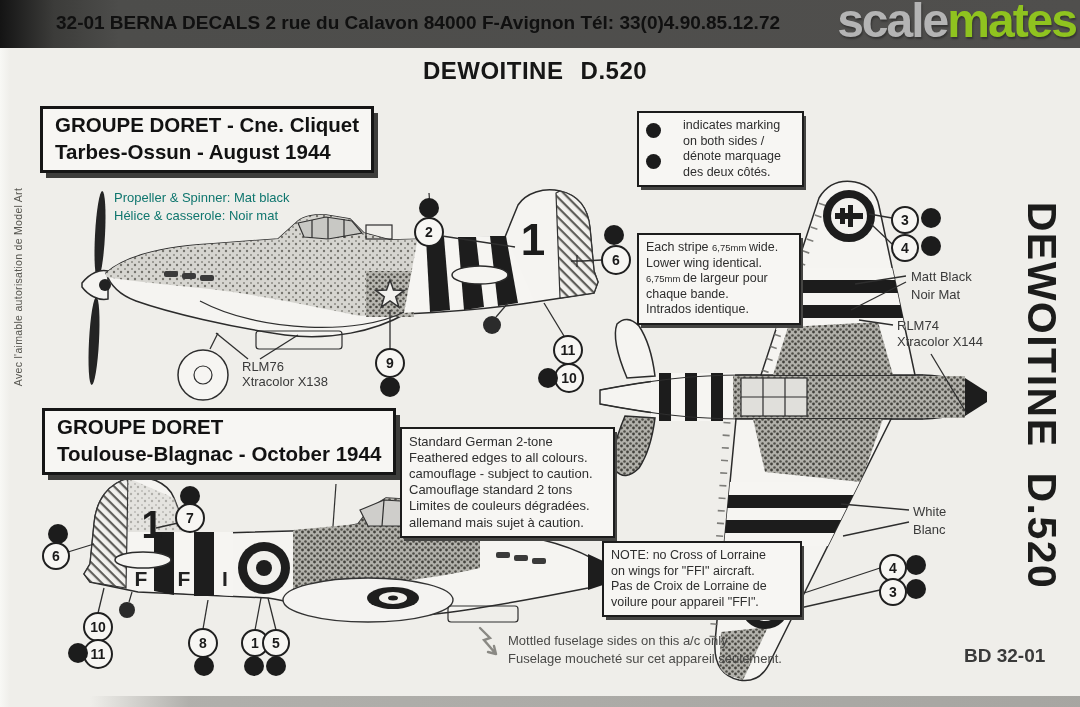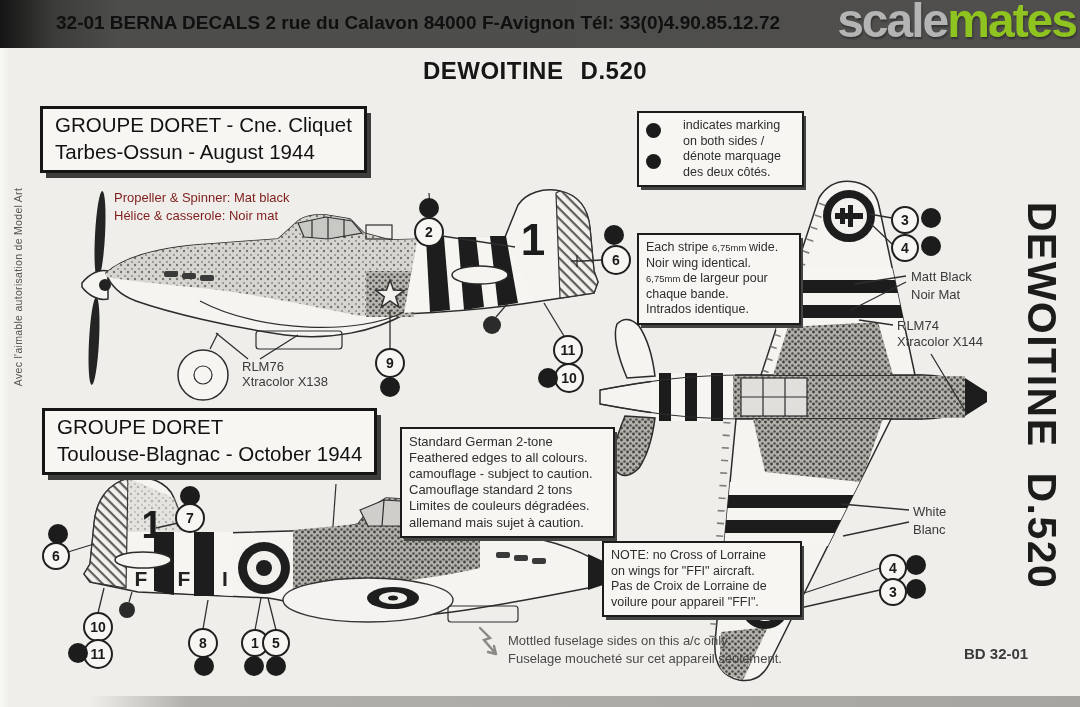--- a/index.html
+++ b/index.html
@@ -12,37 +12,37 @@
   .logo{position:absolute;right:4px;top:-7px;font-size:48px;font-weight:bold;letter-spacing:-2px;
         text-shadow:1px 2px 2px rgba(0,0,0,.35);white-space:nowrap;}
   .logo .p1{color:#b4b4b4;}
   .logo .p2{color:#8fc31f;}
   
   .title{position:absolute;left:395px;top:57px;width:280px;text-align:center;
          font-size:24px;font-weight:bold;color:#161616;word-spacing:10px;letter-spacing:.5px;}
   
   .hbox{position:absolute;background:#f7f6f3;border:3px solid #151515;
         box-shadow:5px 6px 0 -1px #3d3d3b;padding:3px 12px 5px;}
-  .hbox .t{font-weight:normal;font-size:20.5px;line-height:1.3;color:#121212;white-space:nowrap;}
+  .hbox .t{font-weight:bold;font-size:20.5px;line-height:1.3;color:#121212;white-space:nowrap;}
   
   .nbox{position:absolute;background:#f7f6f3;border:2px solid #1c1c1c;
         box-shadow:3px 4px 0 -1px #454543;padding:5px 7px;color:#2e2e2e;}
   .nbox .l{font-size:12.5px;line-height:1.24;white-space:nowrap;}
   .nbox .sm{font-size:9.5px;}
   .camo .l{font-size:13px;}
   .legend{padding-left:44px;width:112px;}
   .legend .dotb{position:absolute;left:7px;width:15px;height:15px;border-radius:50%;background:#1b1b1b;}
   
-  .note{position:absolute;color:#7f1d1d;font-size:13px;line-height:1.35;white-space:nowrap;}
+  .note{position:absolute;color:#0f766e;font-size:13px;line-height:1.35;white-space:nowrap;}
   .credit-left{position:absolute;left:-112px;top:281px;width:260px;text-align:center;
          transform:rotate(-90deg);font-size:10.5px;color:#56554f;letter-spacing:.3px;white-space:nowrap;}
   .side-title{position:absolute;left:824px;top:372px;width:434px;text-align:center;
          transform:rotate(90deg);font-weight:bold;font-size:41px;letter-spacing:1.5px;word-spacing:12px;
          color:#1c1c1b;white-space:nowrap;}
-  .sheet-code{position:absolute;left:964px;top:645px;font-size:15px;font-weight:bold;color:#3a3a3a;}
+  .sheet-code{position:absolute;left:964px;top:645px;font-size:19px;font-weight:bold;color:#3a3a3a;}
   .scan-shadow{position:absolute;left:90px;bottom:0;width:990px;height:11px;
          background:linear-gradient(90deg,rgba(125,124,120,0) 0%,rgba(125,124,120,.55) 10%,rgba(118,117,113,.6) 100%);}
   .edge-left{position:absolute;left:0;top:48px;width:10px;height:659px;
          background:linear-gradient(90deg,#f8f8f5,rgba(248,248,245,0));}
   
   svg{position:absolute;overflow:visible;}
   svg text{font-family:"Liberation Sans",sans-serif;}
   .outl{fill:#f5f4f1;stroke:#2b2b2b;stroke-width:1.5;}
   .thin{fill:none;stroke:#2e2e2e;stroke-width:1.2;}
   .ln{stroke:#2e2e2e;stroke-width:1.3;fill:none;}
@@ -390,21 +390,21 @@
     <div class="l">des deux côtés.</div>
   </div>
 
   <div class="note" style="left:114px;top:189px">
     <div>Propeller &amp; Spinner: Mat black</div>
     <div>Hélice &amp; casserole: Noir mat</div>
   </div>
 
   <div class="nbox" style="left:637px;top:233px;width:146px">
     <div class="l"><span>Each stripe </span><span class="sm">6,75mm </span><span>wide.</span></div>
-    <div class="l">Noir wing identical.</div>
+    <div class="l">Lower wing identical.</div>
     <div class="l"><span class="sm">6,75mm </span><span>de largeur pour</span></div>
     <div class="l">chaque bande.</div>
     <div class="l">Intrados identique.</div>
   </div>
 
   <div class="hbox" style="left:42px;top:408px">
     <div class="t">GROUPE  DORET</div>
     <div class="t">Toulouse-Blagnac - October 1944</div>
   </div>
 

